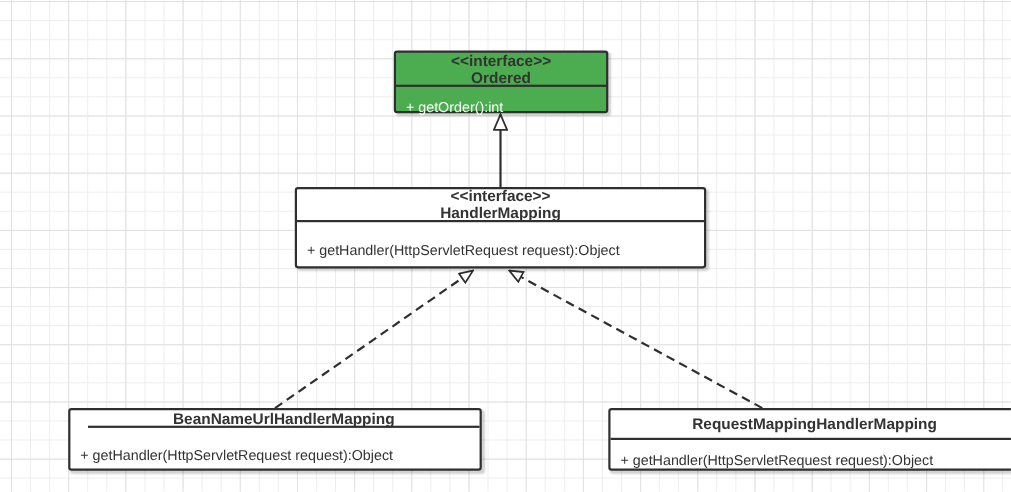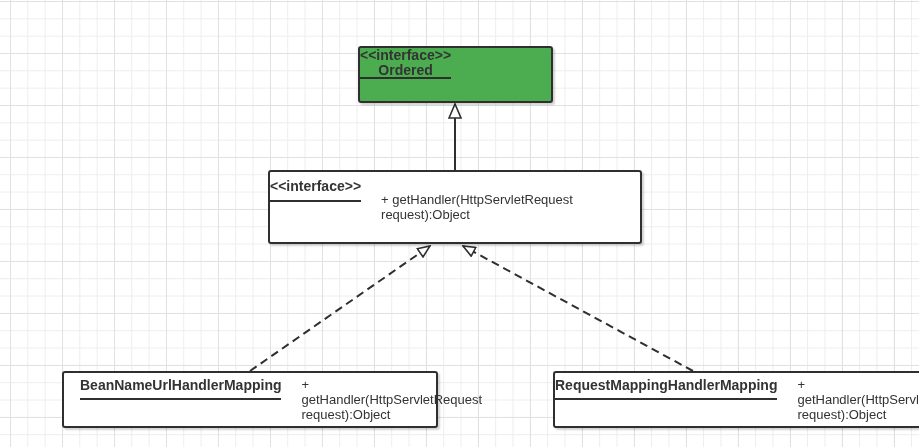--- a/index.html
+++ b/index.html
@@ -24,21 +24,21 @@
       linear-gradient(to right, var(--grid-minor) 1px, transparent 1px),
       linear-gradient(to bottom, var(--grid-minor) 1px, transparent 1px);
     background-size:52px 52px,52px 52px,17.33px 17.33px,17.33px 17.33px;
     background-position:10px 1px,10px 1px,10px 1px,10px 1px;
   }
   #connectors{position:absolute;left:0;top:0;width:919px;height:447px;}
   #connectors path.rel{stroke:var(--stroke);stroke-width:2;fill:none;}
   #connectors path.dashed{stroke-dasharray:8 5;}
   .uml-class{
     position:absolute;
-    display:flex;flex-direction:row;
+    display:flex;flex-direction:column;
     background:var(--box-fill);
     border:2px solid var(--stroke);
     border-radius:3px;
     box-shadow:2px 2px 2px rgba(0,0,0,0.18);
     color:var(--text-dark);
     gap:11px;
   }
   .uml-header{
     flex:0 0 auto;
     display:flex;flex-direction:column;justify-content:center;align-items:center;
@@ -72,33 +72,37 @@
     <path class="rel" d="M455,170 L455,104" marker-end="url(#tri-gen)"></path>
     <path class="rel dashed" d="M250,371 L430,246" marker-end="url(#tri-real)"></path>
     <path class="rel dashed" d="M693,371 L463,246" marker-end="url(#tri-real)"></path>
   </svg>
 
   <div class="uml-class green" style="left:358px;top:46px;width:195px;height:57px;">
     <div class="uml-header" style="height:31px;">
       <div>&lt;&lt;interface&gt;&gt;</div>
       <div>Ordered</div>
     </div>
+    <div class="uml-body">
+      <div>+ getOrder():int</div>
+    </div>
   </div>
 
   <div class="uml-class" style="left:268px;top:170px;width:374px;height:74px;">
     <div class="uml-header" style="height:30px;">
       <div>&lt;&lt;interface&gt;&gt;</div>
+      <div>HandlerMapping</div>
     </div>
     <div class="uml-body">
       <div>+ getHandler(HttpServletRequest request):Object</div>
     </div>
   </div>
 
   <div class="uml-class" style="left:62px;top:371px;width:376px;height:57px;">
-    <div class="uml-header" style="height:27px;margin-left:16px;">
+    <div class="uml-header" style="height:16px;margin-left:16px;">
       <div>BeanNameUrlHandlerMapping</div>
     </div>
     <div class="uml-body">
       <div>+ getHandler(HttpServletRequest request):Object</div>
     </div>
   </div>
 
   <div class="uml-class" style="left:510px;top:371px;width:375px;height:57px;margin-left:43px;">
     <div class="uml-header" style="height:27px;">
       <div>RequestMappingHandlerMapping</div>

